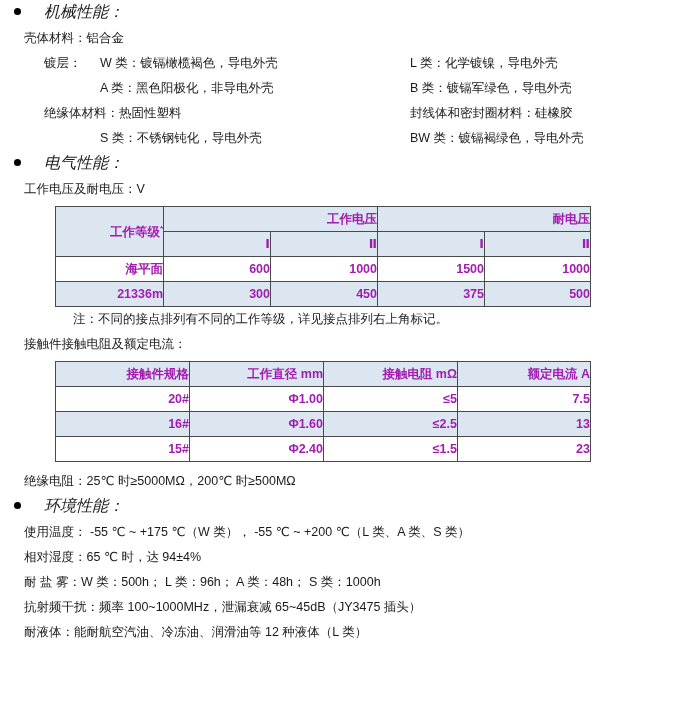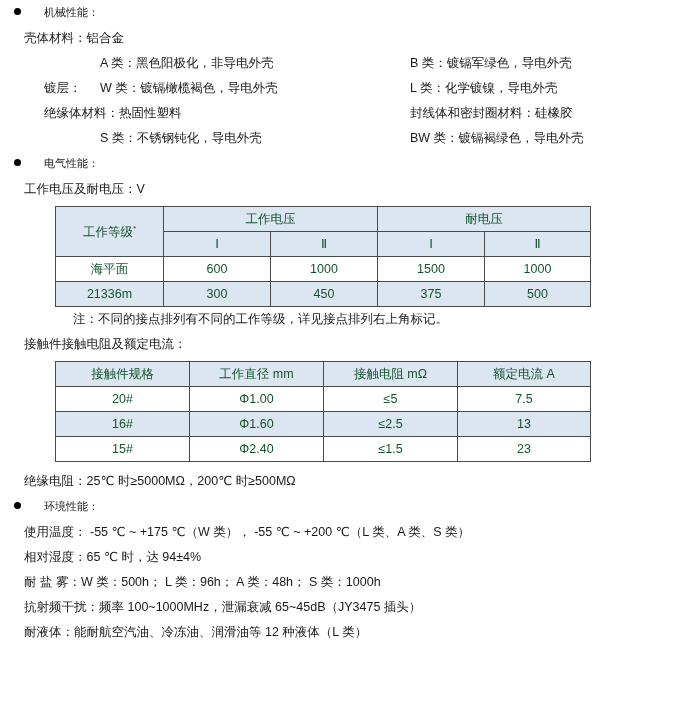--- a/index.html
+++ b/index.html
@@ -36,23 +36,24 @@
     width: 7px;
     height: 7px;
     border-radius: 50%;
     background: #000;
     margin-left: 14px;
     margin-top: 8px;
     flex: 0 0 auto;
   }
   .bullet-label {
     margin-left: 23px;
-    font-size: 11px;
+    font-size: 16px;
     line-height: 24px;
     white-space: nowrap;
+    font-style: italic;
   }
 
   
   .line {
     height: 25px;
     line-height: 25px;
     padding-left: 24px;
     white-space: nowrap;
     font-size: 12.5px;
   }
@@ -97,26 +98,26 @@
     padding-left: 55px;
   }
   table.spec {
     border-collapse: collapse;
     width: 535px;
     table-layout: fixed;
     font-size: 12.5px;
   }
   table.spec td, table.spec th {
     border: 1px solid #4a4a4a;
-    text-align: center;
-    font-weight: normal;
+    text-align: right;
+    font-weight: bold;
     padding: 0;
     height: 24px;
     line-height: 24px;
-    color: #14532d;
+    color: #a21caf;
   }
   .hdr {
     background: #dce6f1;
   }
   .alt {
     background: #dce6f1;
   }
   .plain {
     background: #ffffff;
   }
@@ -138,27 +139,27 @@
 <div class="page">
 
   <div class="bullet-row">
     <span class="bullet-dot"></span>
     <span class="bullet-label">机械性能：</span>
   </div>
 
   <div class="line">壳体材料：铝合金</div>
 
   <div class="two-col">
-    <span class="lcell ind">A 类：黑色阳极化，非导电外壳</span>
-    <span class="rcell">B 类：镀镉军绿色，导电外壳</span>
-  </div>
-  <div class="two-col">
     <span class="coat-label">镀层：</span>
     <span class="lcell ind">W 类：镀镉橄榄褐色，导电外壳</span>
     <span class="rcell">L 类：化学镀镍，导电外壳</span>
+  </div>
+  <div class="two-col">
+    <span class="lcell ind">A 类：黑色阳极化，非导电外壳</span>
+    <span class="rcell">B 类：镀镉军绿色，导电外壳</span>
   </div>
   <div class="two-col">
     <span class="lcell">绝缘体材料：热固性塑料</span>
     <span class="rcell">封线体和密封圈材料：硅橡胶</span>
   </div>
 
   <div class="two-col">
     <span class="lcell ind">S 类：不锈钢钝化，导电外壳</span>
     <span class="rcell">BW 类：镀镉褐绿色，导电外壳</span>
   </div>

